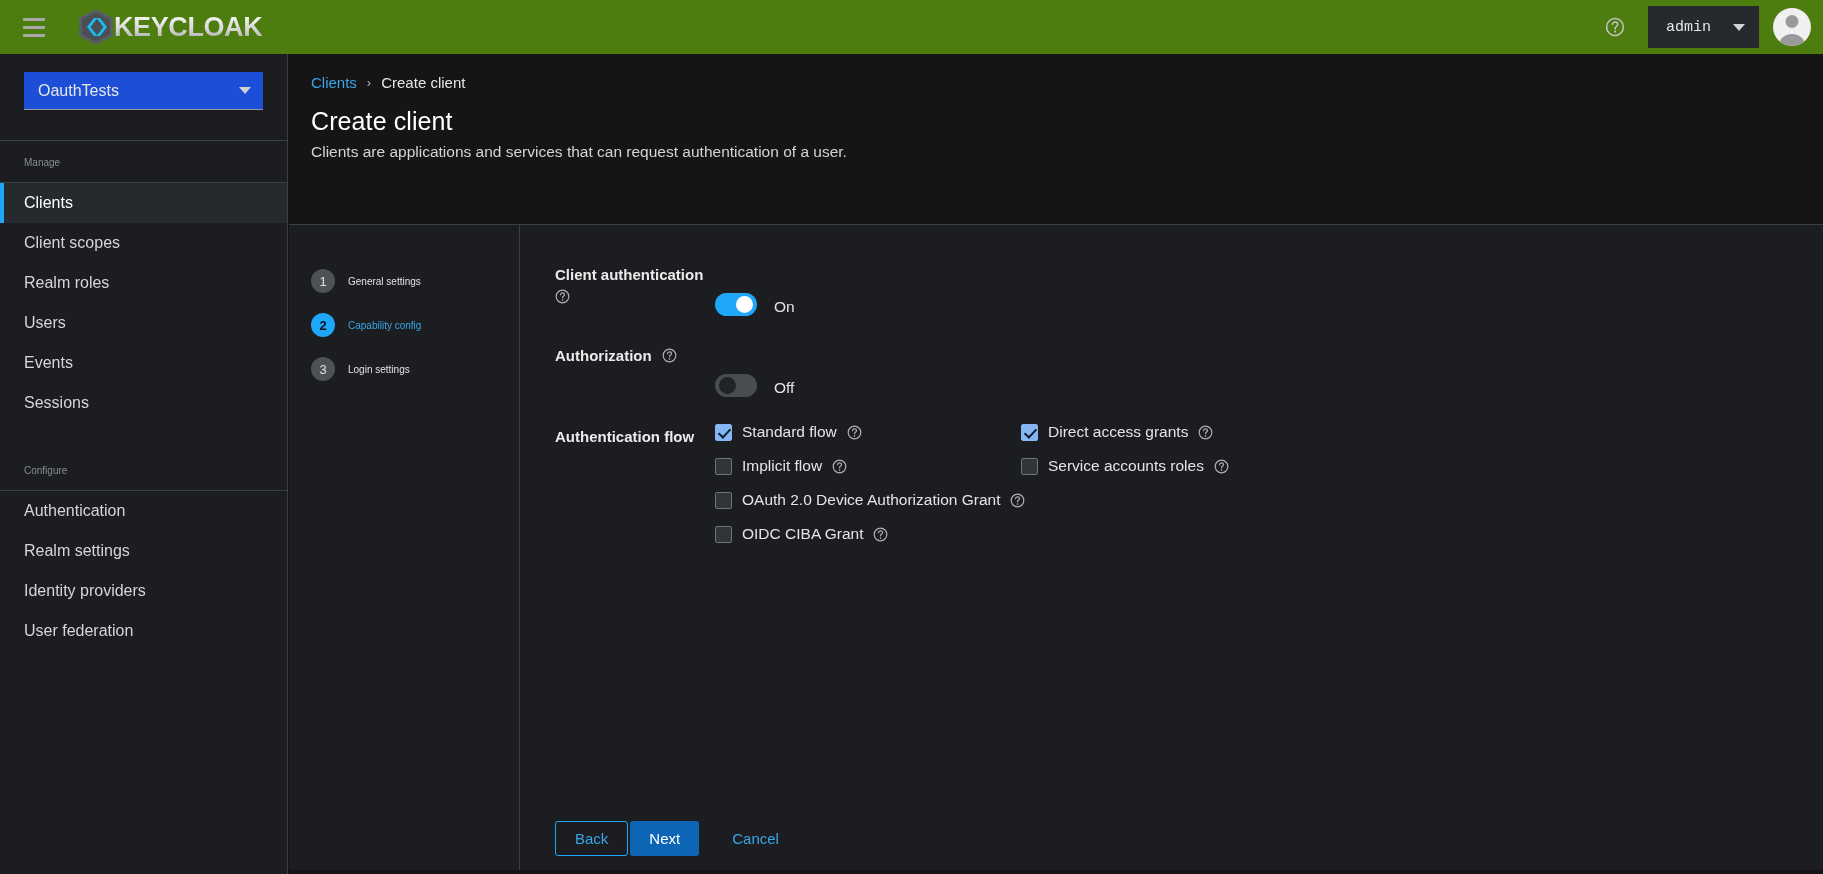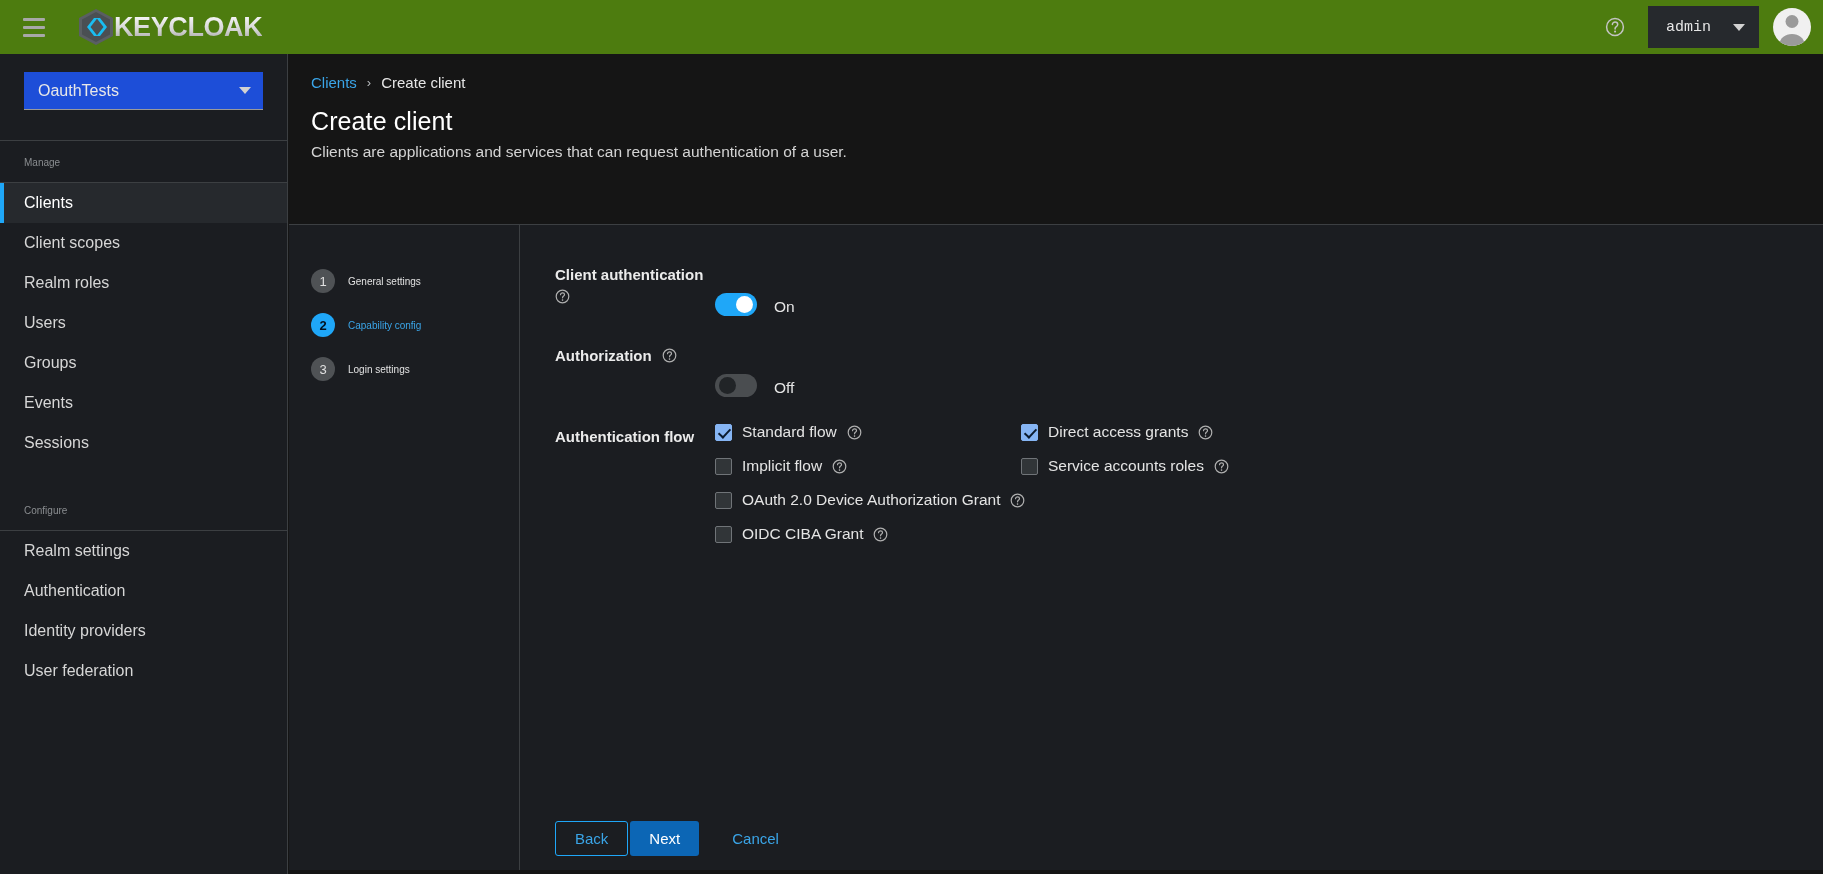--- a/index.html
+++ b/index.html
@@ -485,40 +485,37 @@
   <div class="nav-item">
     <span>Client scopes</span>
   </div>
   <div class="nav-item">
     <span>Realm roles</span>
   </div>
   <div class="nav-item">
     <span>Users</span>
   </div>
   <div class="nav-item">
-    <span>Groups</span>
-  </div>
-  <div class="nav-item">
     <span>Events</span>
   </div>
   <div class="nav-item">
     <span>Sessions</span>
   </div>
 
   <div class="nav-gap"></div>
 
   <div class="nav-section-title">Configure</div>
 
   <div class="nav-sep"></div>
 
   <div class="nav-item">
+    <span>Authentication</span>
+  </div>
+  <div class="nav-item">
     <span>Realm settings</span>
-  </div>
-  <div class="nav-item">
-    <span>Authentication</span>
   </div>
   <div class="nav-item">
     <span>Identity providers</span>
   </div>
   <div class="nav-item">
     <span>User federation</span>
   </div>
 </div>
 
 <div class="main">

